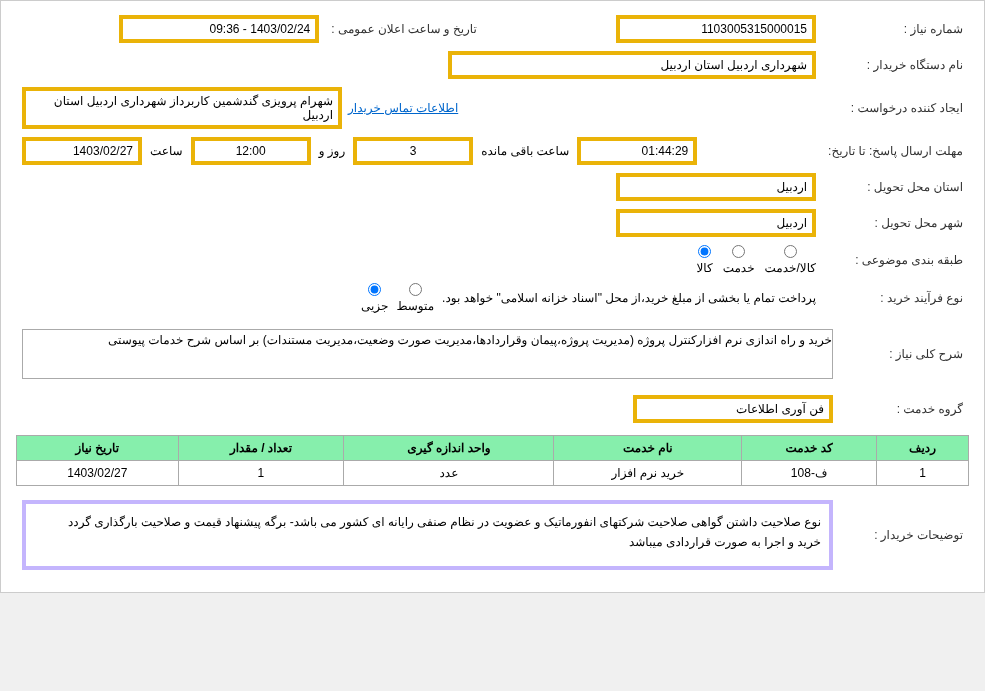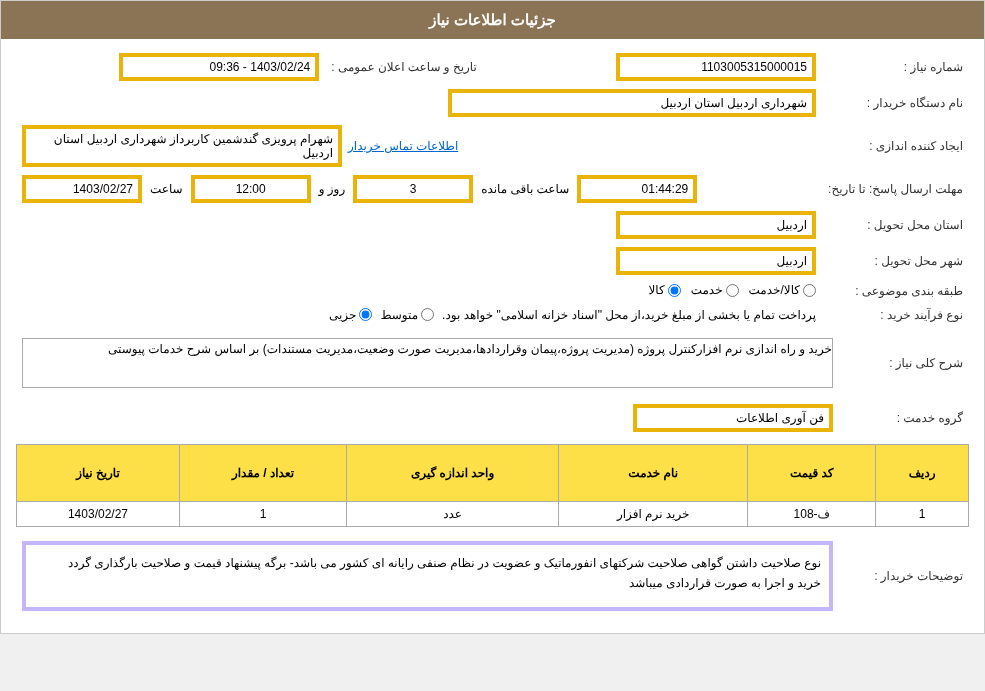--- a/index.html
+++ b/index.html
@@ -76,23 +76,23 @@
       min-height: 50px;
       text-align: right;
       line-height: 1.7;
     }
     .service-table {
       width: 100%;
       border-collapse: collapse;
       margin-bottom: 10px;
     }
     .service-table th {
-      background: #fde047;
+      background: #86efac;
       border: 1px solid #aaa;
-      padding: 21px 8px;
+      padding: 5px 8px;
       text-align: center;
       font-weight: bold;
     }
     .service-table td {
       border: 1px solid #aaa;
       padding: 5px 8px;
       text-align: center;
     }
     .notes-box {
       border: 4px solid #c4b5fd;
@@ -130,41 +130,39 @@
     }
     .radio-group {
       display: inline-flex;
       gap: 10px;
       align-items: center;
     }
     .radio-item {
       display: inline-flex;
       align-items: center;
       gap: 3px;
+      flex-direction: column;
     }
     .purchase-type-row {
       display: flex;
       align-items: center;
       gap: 8px;
     }
     .date-time-row {
       display: flex;
       align-items: center;
       gap: 8px;
       justify-content: flex-end;
     }
   </style>
 </head>
 <body>
 
 <div class="page-wrapper">
 
-  <div class="header-bar">
-    <span>جزئیات اطلاعات نیاز</span>
-  </div>
 
   <div class="content">
 
     <table class="info-table">
       <tbody>
           <tr>
         <td class="label-cell">شماره نیاز :</td>
         <td class="value-cell">
           <div class="input-box input-medium">1103005315000015</div>
         </td>
@@ -176,21 +174,21 @@
       </tr>
 
       <tr>
         <td class="label-cell">نام دستگاه خریدار :</td>
         <td colspan="4" class="value-cell">
           <div class="input-box" style="width:368px;">شهرداری اردبیل استان اردبیل</div>
         </td>
       </tr>
 
       <tr>
-        <td class="label-cell">ایجاد کننده اندازی :</td>
+        <td class="label-cell">ایجاد کننده درخواست :</td>
         <td colspan="4" class="value-cell">
           <div class="row-flex">
             <span class="link-text">اطلاعات تماس خریدار</span>
             <div class="input-box" style="width:320px;">شهرام پرویزی گندشمین کاربرداز شهرداری اردبیل استان اردبیل</div>
           </div>
         </td>
       </tr>
 
       <tr>
         <td class="label-cell">مهلت ارسال پاسخ: تا تاریخ:</td>
@@ -280,21 +278,21 @@
           <div class="input-box input-medium">فن آوری اطلاعات</div>
         </td>
       </tr>
     </tbody>
       </table>
 
     <table class="service-table">
       <thead>
         <tr>
           <th>ردیف</th>
-          <th>کد قیمت</th>
+          <th>کد خدمت</th>
           <th>نام خدمت</th>
           <th>واحد اندازه گیری</th>
           <th>تعداد / مقدار</th>
           <th>تاریخ نیاز</th>
         </tr>
       </thead>
       <tbody id="services-tbody">
       <tr>
             <td>1</td>
             <td>ف-108</td>

